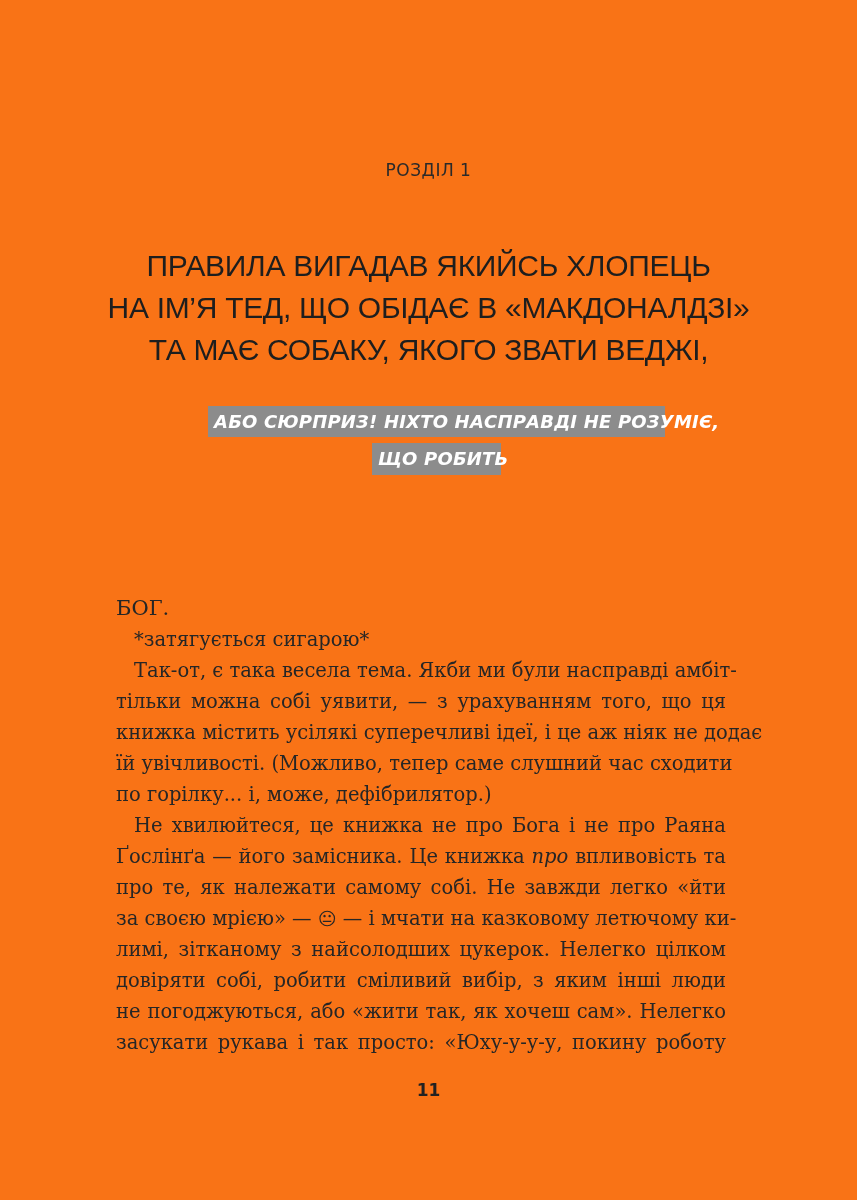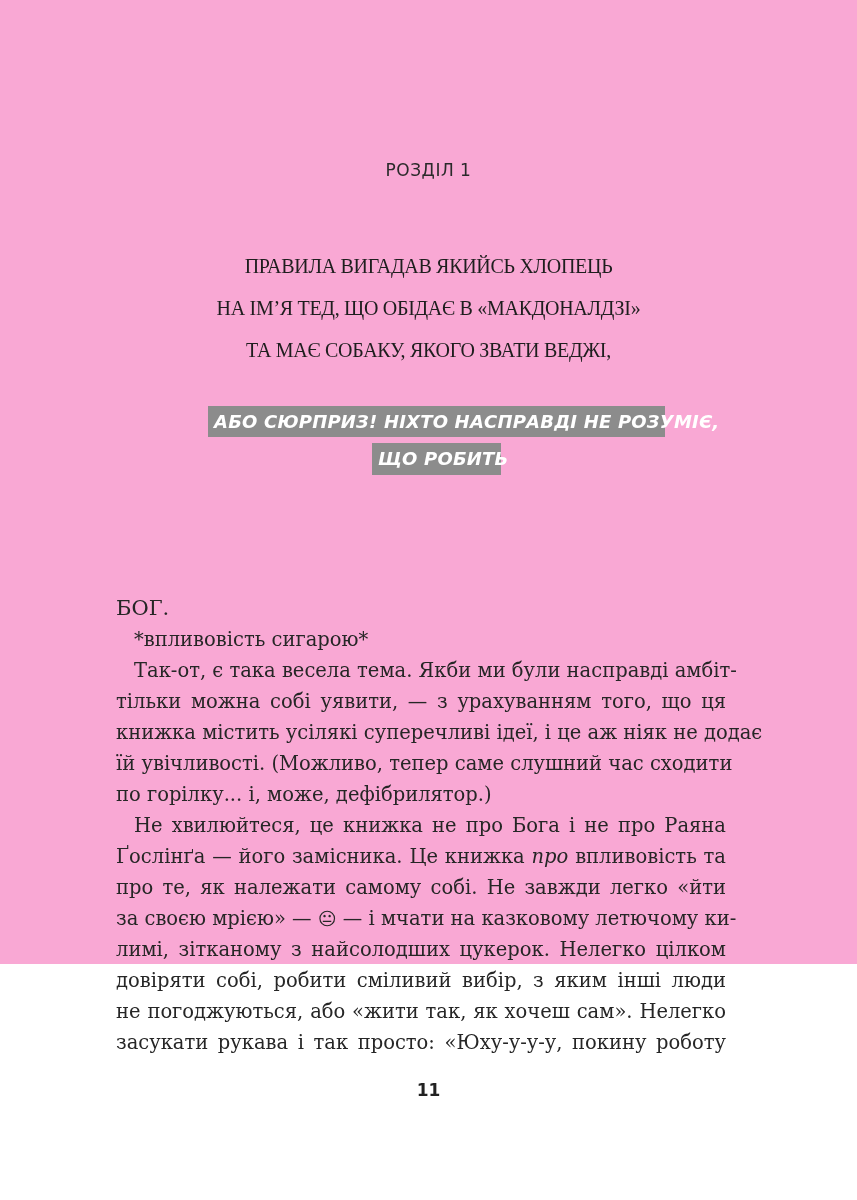--- a/index.html
+++ b/index.html
@@ -1,27 +1,27 @@
 <!DOCTYPE html>
 <html><head>
 <meta charset="utf-8">
 <style>
   html, body { margin: 0; padding: 0; background: #ffffff; }
   body { width: 857px; height: 1200px; position: relative; overflow: hidden; }
-  .page { position: absolute; left: 0; top: 0; width: 857px; height: 964px; background: #f9a8d4; }
+  .page { position: absolute; left: 0; top: 0; width: 857px; height: 1200px; background: #f97316; }
 
   .chapter-label {
     position: absolute; top: 160px; left: 0; width: 857px; text-align: center;
     font-family: "DejaVu Sans", sans-serif; font-size: 17px; letter-spacing: 0.5px;
     color: #2a2a2a; font-weight: normal;
   }
 
   .chapter-title {
     position: absolute; top: 245px; left: 0; width: 857px; text-align: center;
-    font-family: Liberation Serif, serif; font-size: 20px; line-height: 42px;
+    font-family: Liberation Sans, sans-serif; font-size: 30px; line-height: 42px;
     color: #1e1e1e; letter-spacing: -0.3px;
   }
   .chapter-title .tline { display: block; white-space: nowrap; }
 
   .subtitle { position: absolute; left: 8px; width: 857px; text-align: center; }
   .subtitle-1 { top: 406px; }
   .subtitle-2 { top: 443px; }
   .hl {
     display: inline-block; background: #8c8c8c; color: #ffffff;
     font-family: "DejaVu Sans", sans-serif; font-style: italic; font-weight: bold;
@@ -63,21 +63,21 @@
 
   <div class="subtitle subtitle-1">
     <span class="hl">АБО СЮРПРИЗ! НІХТО НАСПРАВДІ НЕ РОЗУМІЄ,</span>
   </div>
   <div class="subtitle subtitle-2">
     <span class="hl">ЩО РОБИТЬ</span>
   </div>
 
   <div class="body-text">
     <span class="ln noj first">БОГ.</span>
-    <span class="ln noj indent">*впливовість сигарою*</span>
+    <span class="ln noj indent">*затягується сигарою*</span>
     <span class="ln indent">Так-от, є така весела тема. Якби ми були насправді амбіт-</span>
     <span class="ln">тільки можна собі уявити, — з урахуванням того, що ця</span>
     <span class="ln">книжка містить усілякі суперечливі ідеї, і це аж ніяк не додає</span>
     <span class="ln">їй увічливості. (Можливо, тепер саме слушний час сходити</span>
     <span class="ln noj">по горілку... і, може, дефібрилятор.)</span>
     <span class="ln indent">Не хвилюйтеся, це книжка не про Бога і не про Раяна</span>
     <span class="ln"><span>Ґослінґа — його замісника. Це книжка </span><em>про</em><span> впливовість та</span></span>
     <span class="ln">про те, як належати самому собі. Не завжди легко «йти</span>
     <span class="ln"><span>за своєю мрією» — </span><span class="smiley">😐</span><span> — і мчати на казковому летючому ки-</span></span>
     <span class="ln">лимі, зітканому з найсолодших цукерок. Нелегко цілком</span>

